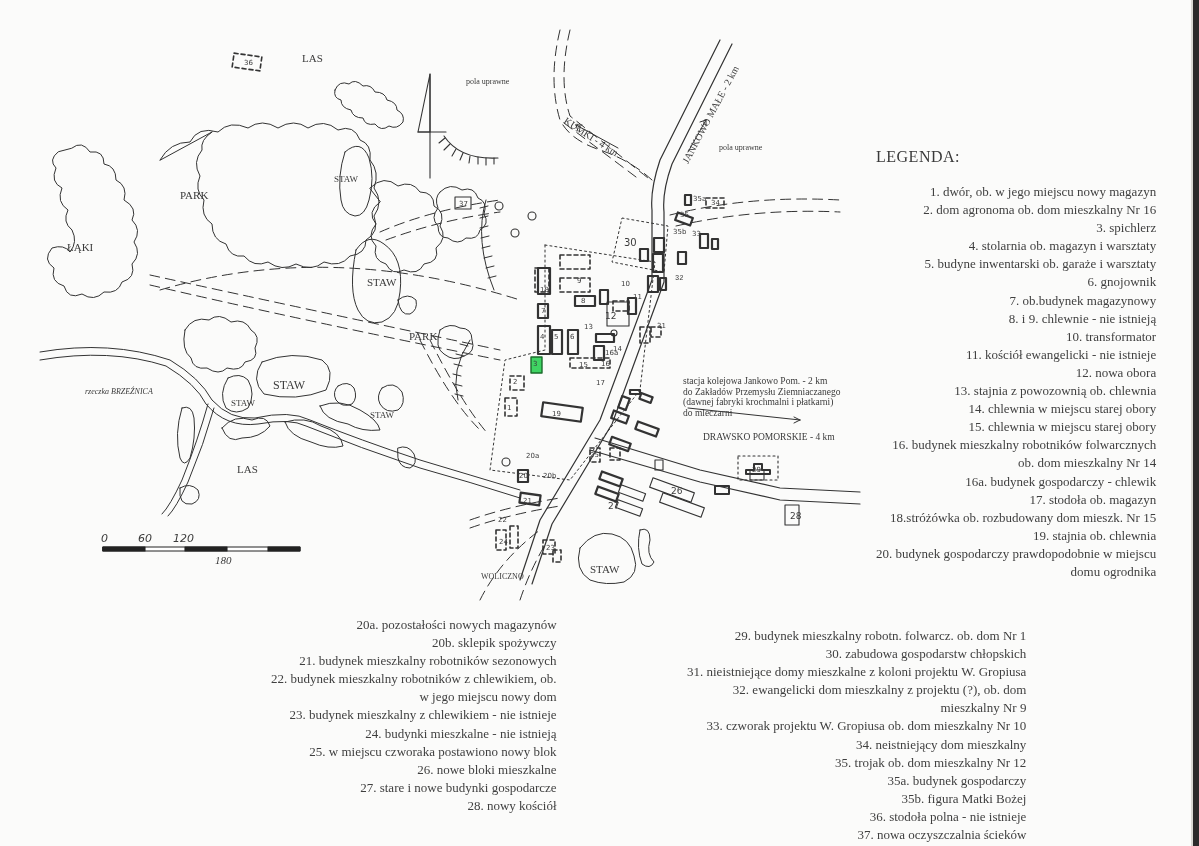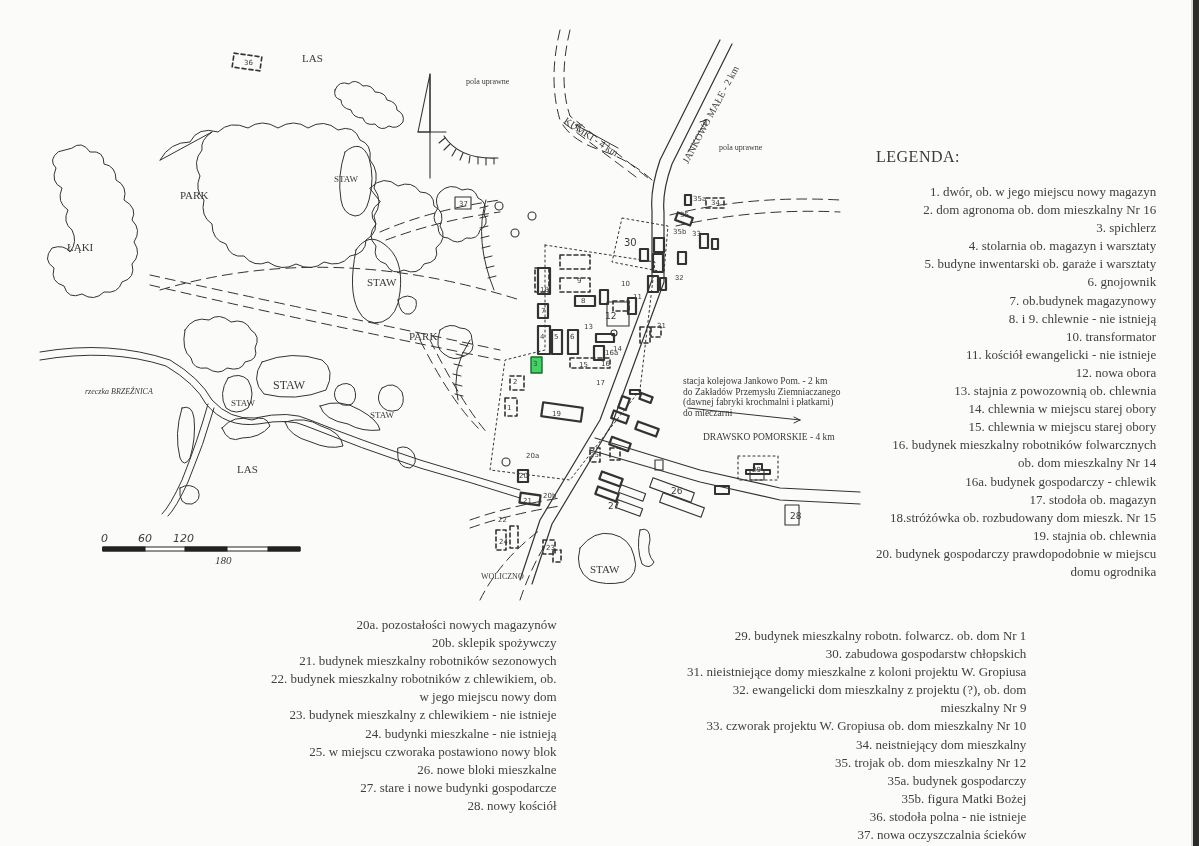--- a/index.html
+++ b/index.html
@@ -249,21 +249,21 @@
   <span class="lbl" style="left:613px;top:337px;margin-top:8px;">14</span>
   <span class="lbl" style="left:605px;top:349px;">16a</span>
   <span class="lbl" style="left:601px;top:360px;">16</span>
   <span class="lbl" style="left:579px;top:361px;">15</span>
   <span class="lbl" style="left:533px;top:360px;">3</span>
   <span class="lbl" style="left:513px;top:378px;">2</span>
   <span class="lbl" style="left:507px;top:404px;">1</span>
   <span class="lbl" style="left:596px;top:379px;">17</span>
   <span class="lbl" style="left:552px;top:410px;">19</span>
   <span class="lbl" style="left:526px;top:452px;">20a</span>
-  <span class="lbl" style="left:543px;top:472px;margin-top:20px;">20b</span>
+  <span class="lbl" style="left:543px;top:472px;">20b</span>
   <span class="lbl" style="left:519px;top:472px;">20</span>
   <span class="lbl" style="left:523px;top:497px;">21</span>
   <span class="lbl" style="left:498px;top:516px;">22</span>
   <span class="lbl" style="left:546px;top:544px;">23</span>
   <span class="lbl" style="left:499px;top:538px;">24</span>
   <span class="lbl" style="left:590px;top:451px;">25</span>
   <span class="lbl" style="left:671px;top:486px;font-size:9px;">26</span>
   <span class="lbl" style="left:608px;top:501px;font-size:9px;">27</span>
   <span class="lbl" style="left:790px;top:511px;font-size:9px;">28</span>
   <span class="lbl" style="left:752px;top:466px;">29</span>

